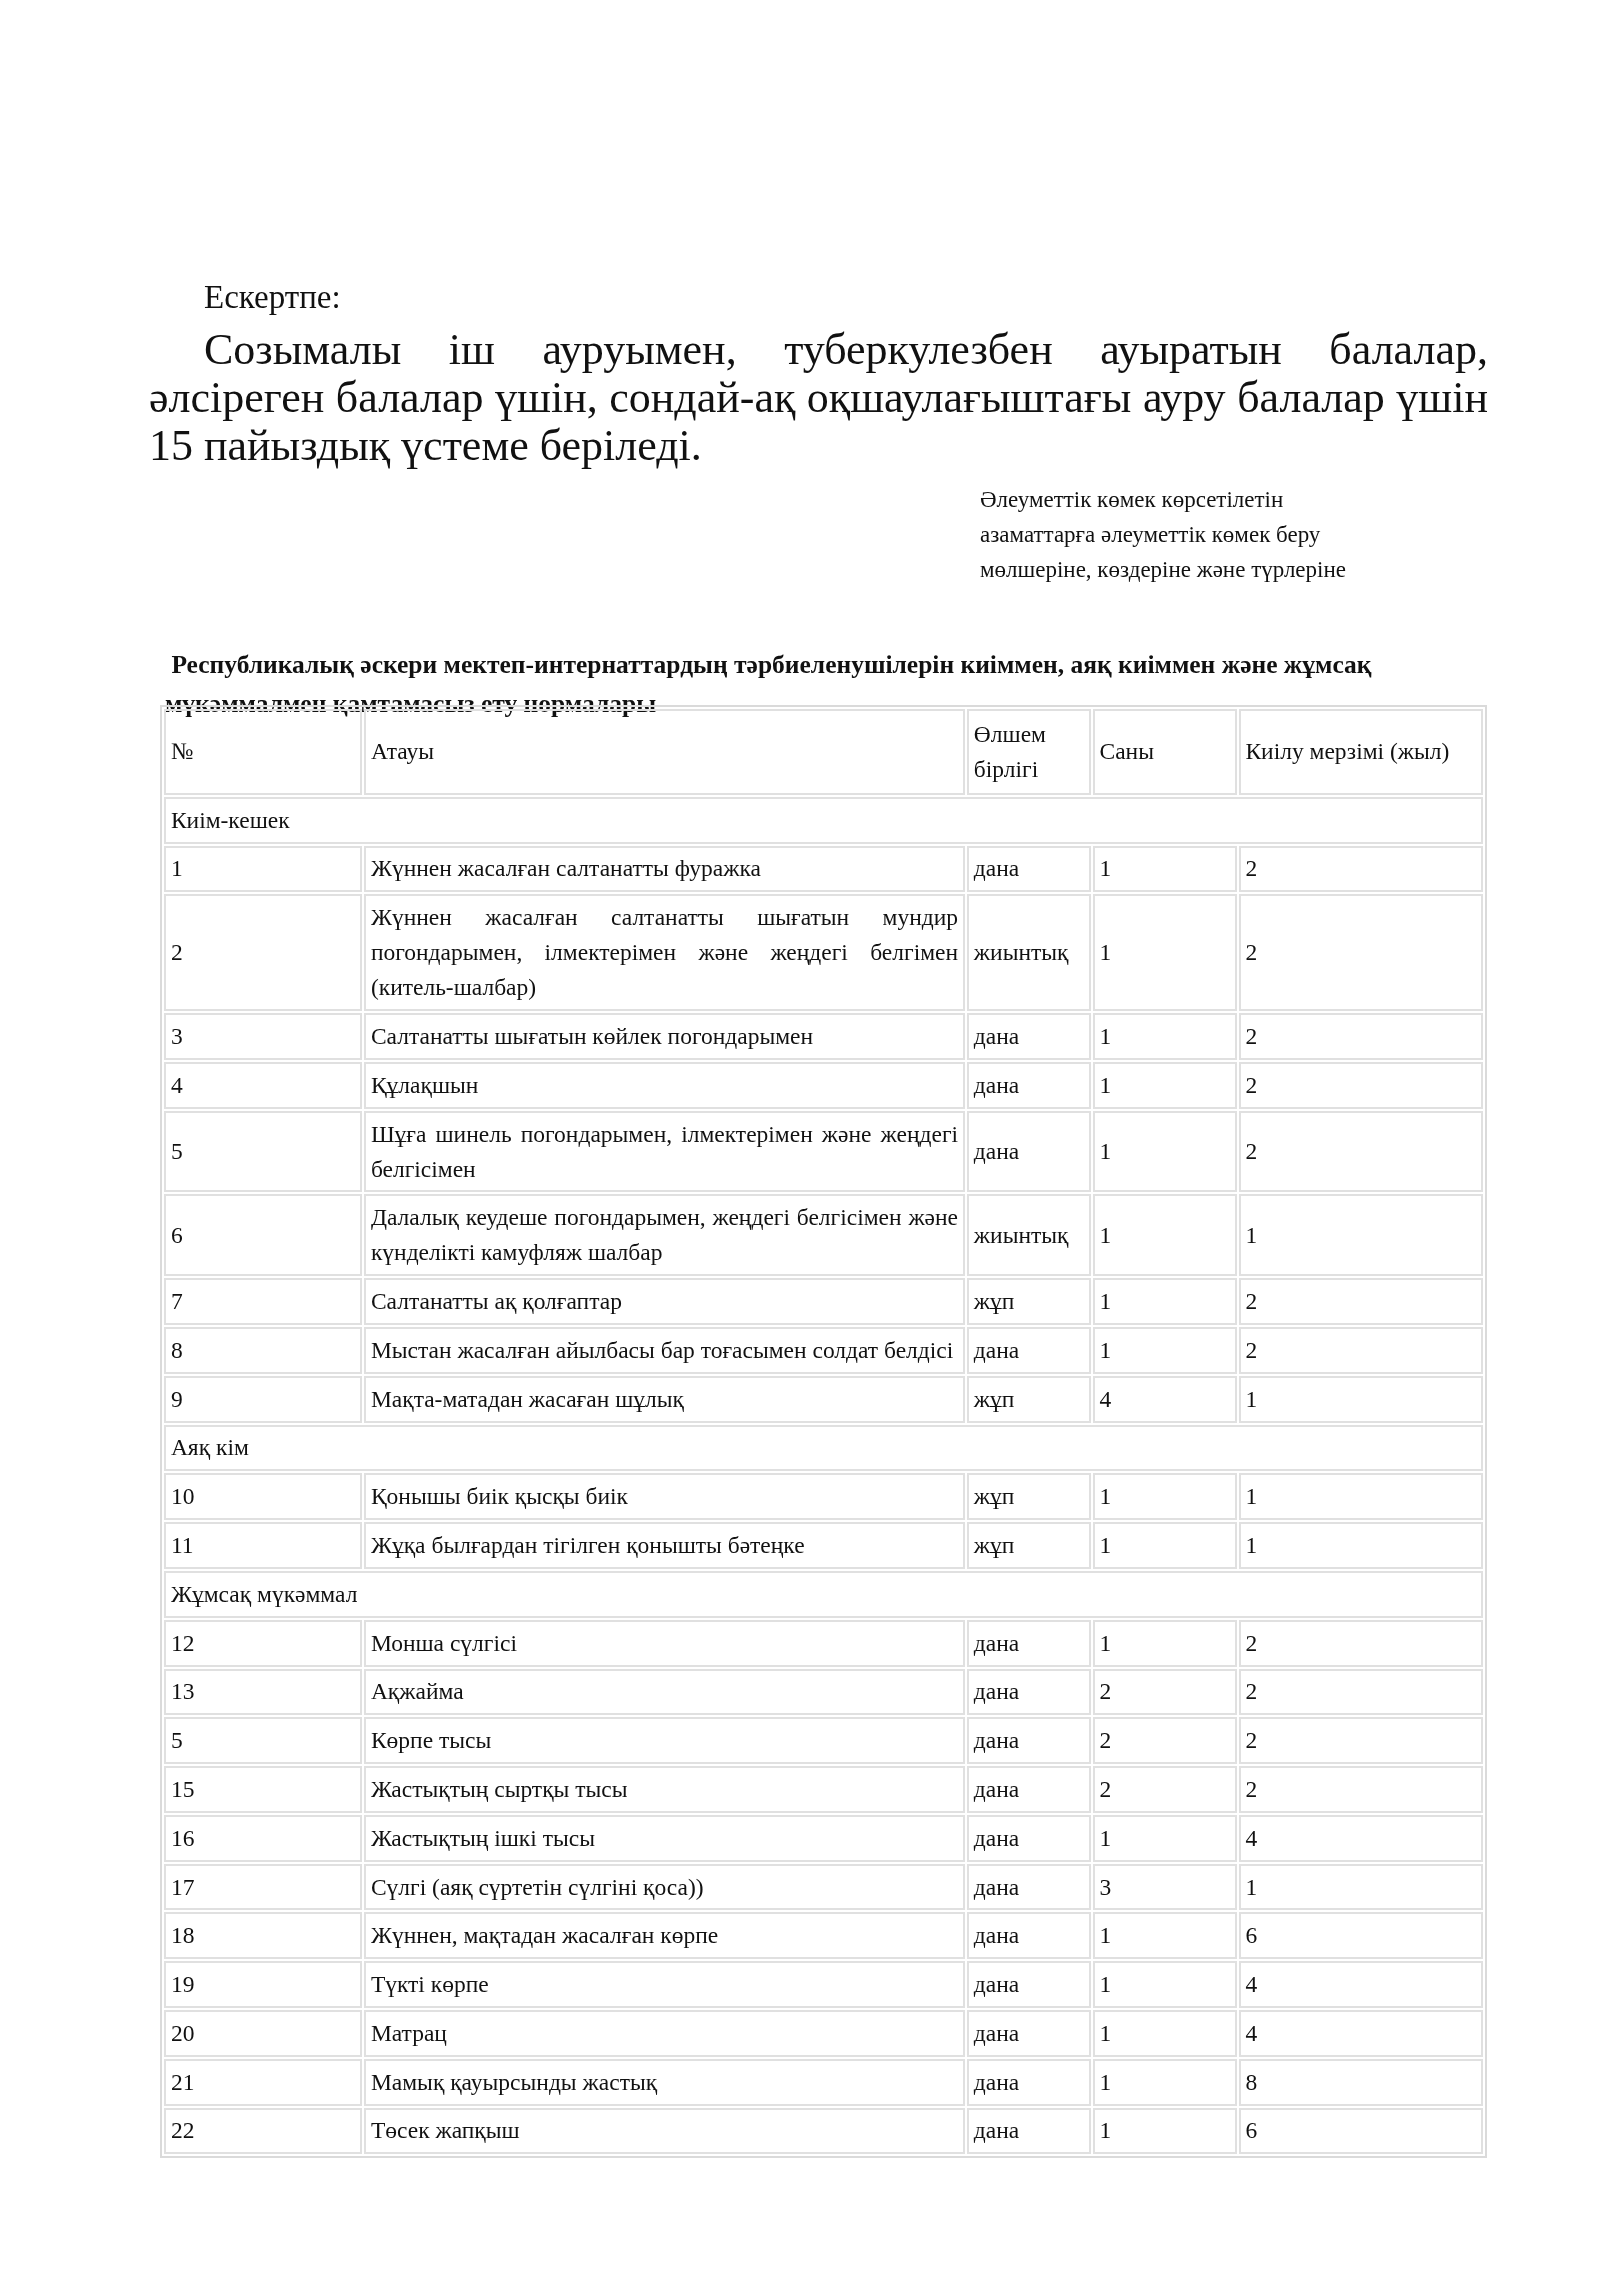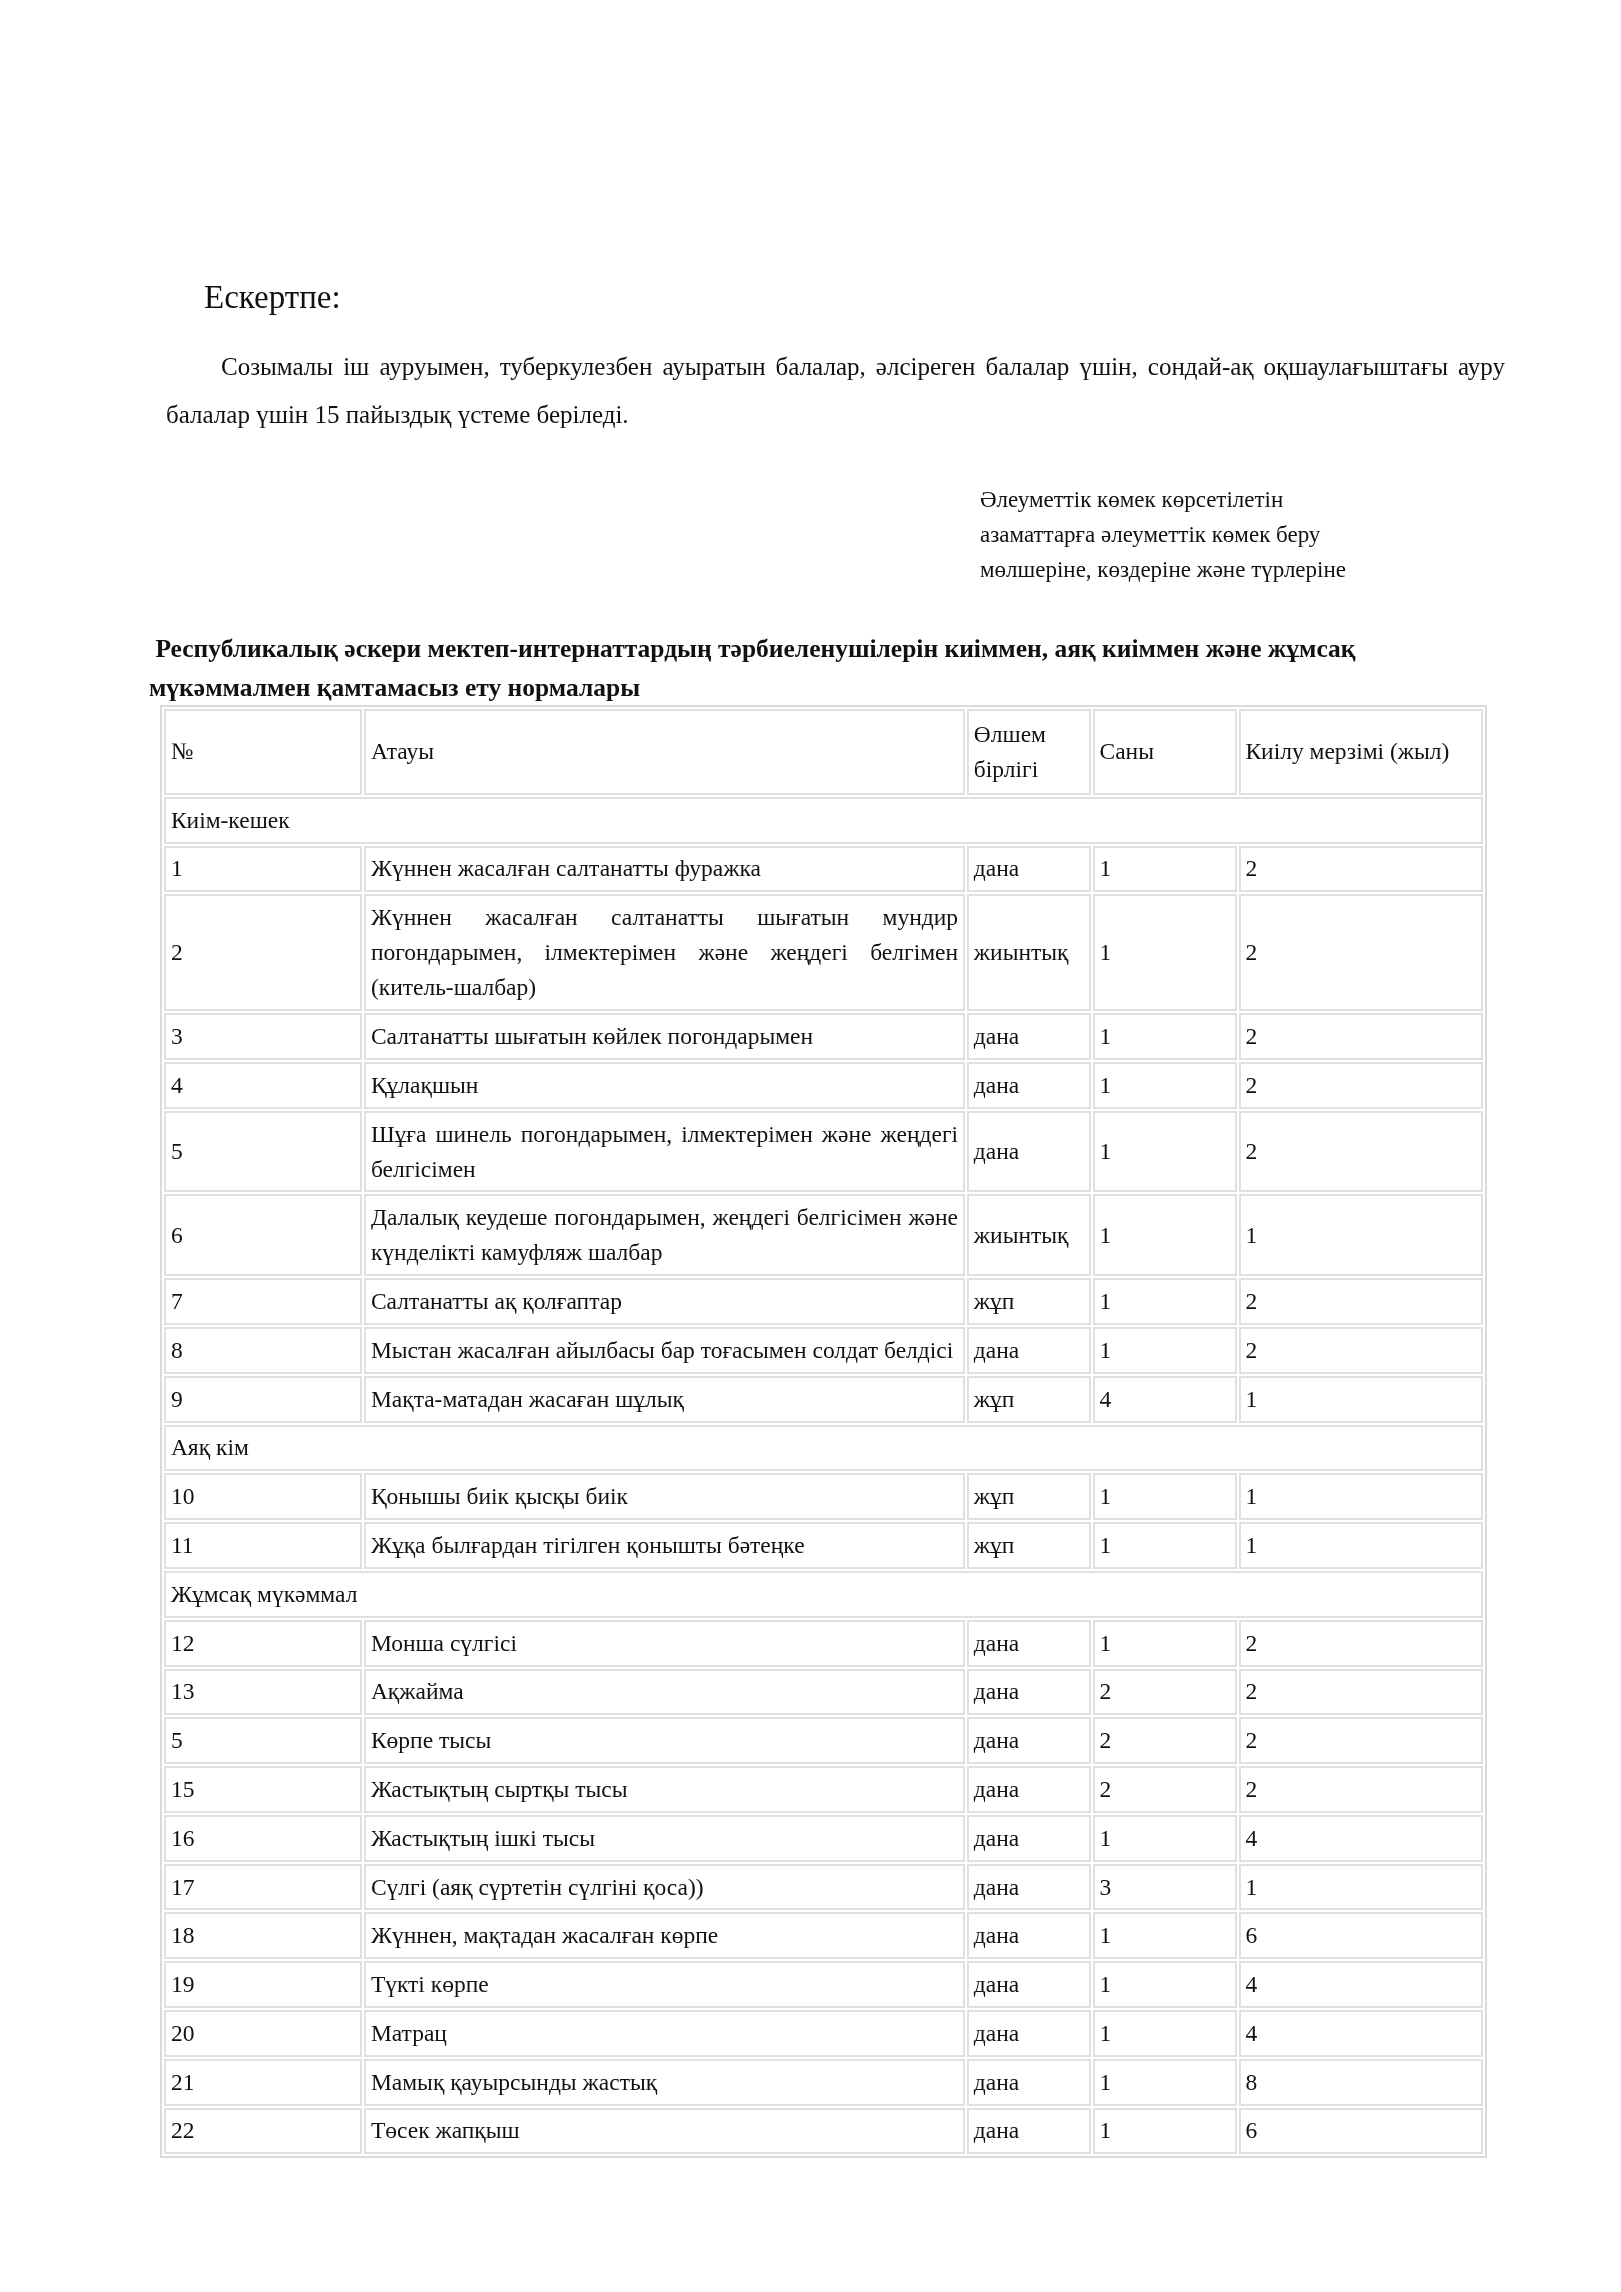--- a/index.html
+++ b/index.html
@@ -6,31 +6,31 @@
   body {
     width: 1621px; height: 2293px; position: relative; overflow: hidden;
     font-family: "Liberation Serif", "DejaVu Serif", serif; color: #111111;
   }
   .note-label {
     position: absolute; left: 204px; top: 278px;
     font-size: 33px; line-height: 39px;
   }
   .note-body {
     position: absolute; left: 149px; top: 326px; width: 1339px;
-    font-size: 25px; line-height: 48px; text-align: justify;
-    text-indent: 55px; margin: 17px;
+    font-size: 44px; line-height: 48px; text-align: justify;
+    text-indent: 55px; margin: 0;
   }
   .appendix {
     position: absolute; left: 980px; top: 482px; width: 505px;
     text-align: left; font-size: 23px; line-height: 35px;
   }
   .appendix div { white-space: nowrap; }
   .doc-title {
     position: absolute; left: 149px; top: 629px; width: 1353px;
-    font-weight: bold; font-size: 25.5px; line-height: 39px; margin: 0;
+    font-weight: bold; font-size: 25.5px; line-height: 39px; margin: 16px;
   }
   table.norms {
     position: absolute; left: 160px; top: 705px; width: 1327px;
     border-collapse: separate; border-spacing: 2px;
     border: 2px solid #dadada; font-size: 23.5px;
   }
   table.norms td {
     border: 2px solid #e0e0e0; padding: 3.9px 4.9px; vertical-align: middle;
     line-height: 35px; color: #111;
   }

